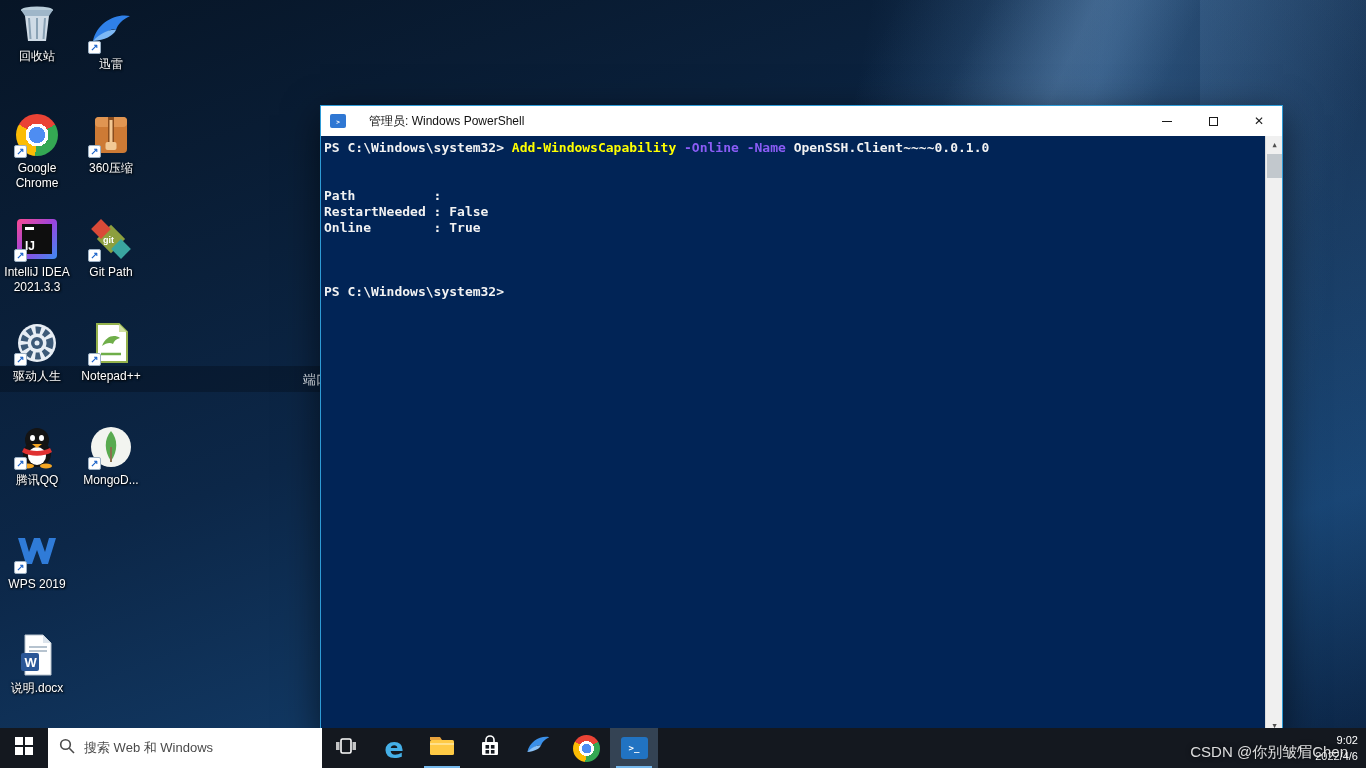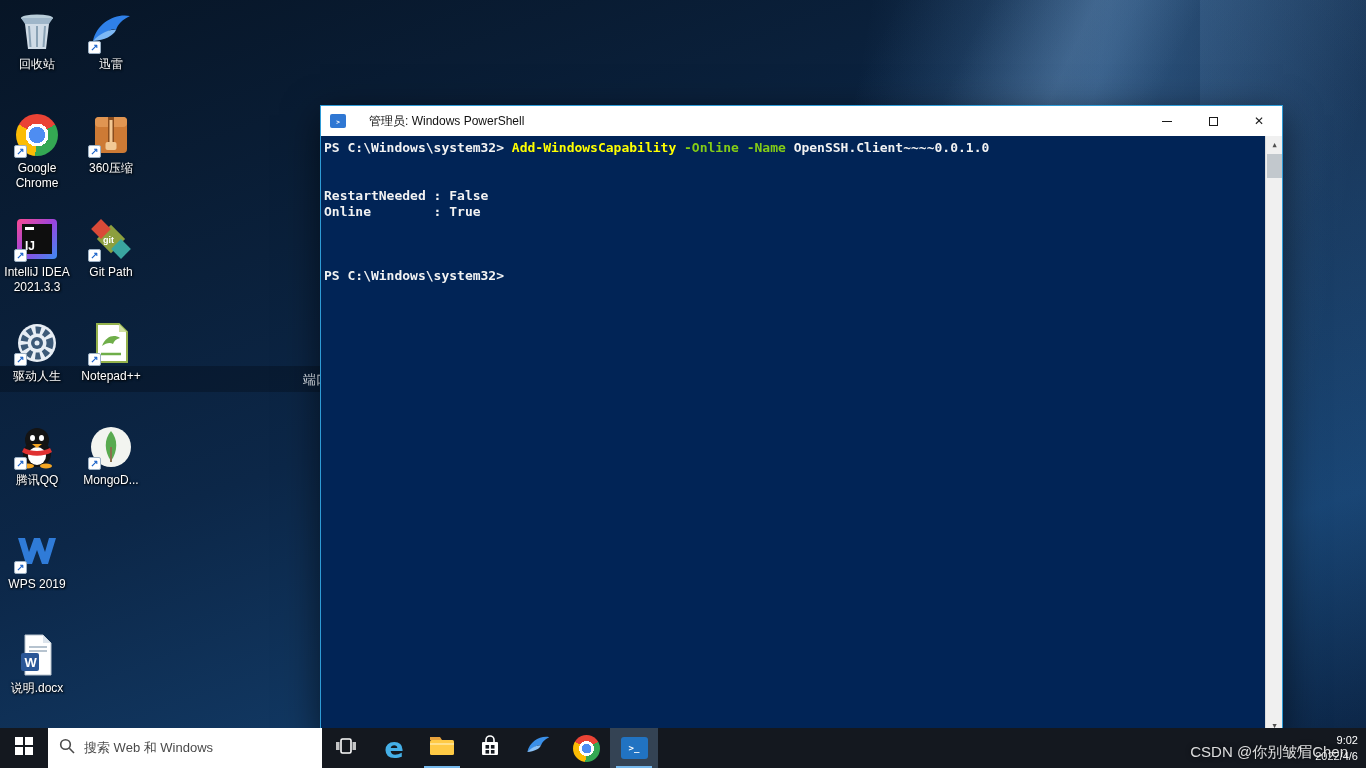--- a/index.html
+++ b/index.html
@@ -46,21 +46,21 @@
   .wc{width:46px;height:100%;display:flex;align-items:center;justify-content:center;color:#1a1a1a;cursor:pointer;}
   .wc-minbar{display:block;width:10px;height:1px;background:#1a1a1a;}
   .wc-maxbox{display:block;width:9px;height:9px;border:1px solid #1a1a1a;}
   .wc.close{font-size:12px;}
 
   .console{flex:1;background:#012456;position:relative;overflow:hidden;
     font-family:"DejaVu Sans Mono","Liberation Mono",monospace;font-size:13px;font-weight:700;color:#f2f2f2;
     padding:4px 20px 0 3px;}
   .cline{height:16px;white-space:pre;}
   .c-cmd{color:#ffff00;}
-  .c-param{color:#84cc16;}
+  .c-param{color:#8b5cf6;}
 
   .scrollbar{position:absolute;top:0;right:0;bottom:0;width:17px;background:#f0f0f0;border-left:1px solid #dcdcdc;}
   .sb-btn{position:absolute;left:0;width:17px;height:17px;color:#505050;font-size:7px;display:flex;align-items:center;justify-content:center;background:#f0f0f0;cursor:pointer;}
   .sb-btn.down{bottom:0;}
   .sb-thumb{position:absolute;left:1px;top:18px;width:15px;height:24px;background:#c2c8cd;cursor:pointer;}
 
   
   .taskbar{position:absolute;left:0;bottom:0;width:1366px;height:40px;background:#14181f;display:flex;align-items:stretch;z-index:20;}
   .tb-btn{width:48px;display:flex;align-items:center;justify-content:center;position:relative;cursor:pointer;}
   .tb-btn.open::after{content:"";position:absolute;left:6px;right:6px;bottom:0;height:2px;background:#76b9ed;}
@@ -81,21 +81,21 @@
 <body>
 
 <div class="screen">
   <div class="streak s1"></div>
   <div class="streak s2"></div>
 
   <div class="row-band">
     <span class="tooltip-frag">端口</span>
   </div>
 
-  <div class="dicon" style="left:1px;top:8px">
+  <div class="dicon" style="left:1px;top:0">
     <div class="art">
       <svg viewBox="0 0 44 44" width="44" height="44">
         <ellipse cx="22" cy="9" rx="16" ry="3.5" fill="#b9cdd9"></ellipse>
         <polygon points="6,9 38,9 34,15 10,15" fill="#9fb6c9"></polygon>
         <path d="M10,15 h24 l-3,25 h-18 z" fill="#cfdbe6"></path>
         <path d="M14,17 l1.5,21 M22,17 v21 M30,17 l-1.5,21" stroke="#8aa2b5" stroke-width="2" fill="none"></path>
       </svg>
     </div>
     <div class="dlabel">回收站</div>
   </div>
@@ -257,20 +257,21 @@
         <div class="wc">
             <span class="wc-maxbox"></span>
           </div>
         <div class="wc close">✕</div>
       </div>
     </div>
     <div class="console">
       <div class="cline"><span>PS C:\Windows\system32&gt; </span><span class="c-cmd">Add-WindowsCapability</span><span class="c-param"> -Online -Name </span><span>OpenSSH.Client~~~~0.0.1.0</span></div>
       <div class="cline"></div>
       <div class="cline"></div>
+      <div class="cline">Path          :</div>
       <div class="cline">RestartNeeded : False</div>
       <div class="cline">Online        : True</div>
       <div class="cline"></div>
       <div class="cline"></div>
       <div class="cline"></div>
       <div class="cline">PS C:\Windows\system32&gt;</div>
 
       <div class="scrollbar">
         <div class="sb-btn up">▲</div>
         <div class="sb-thumb"></div>

